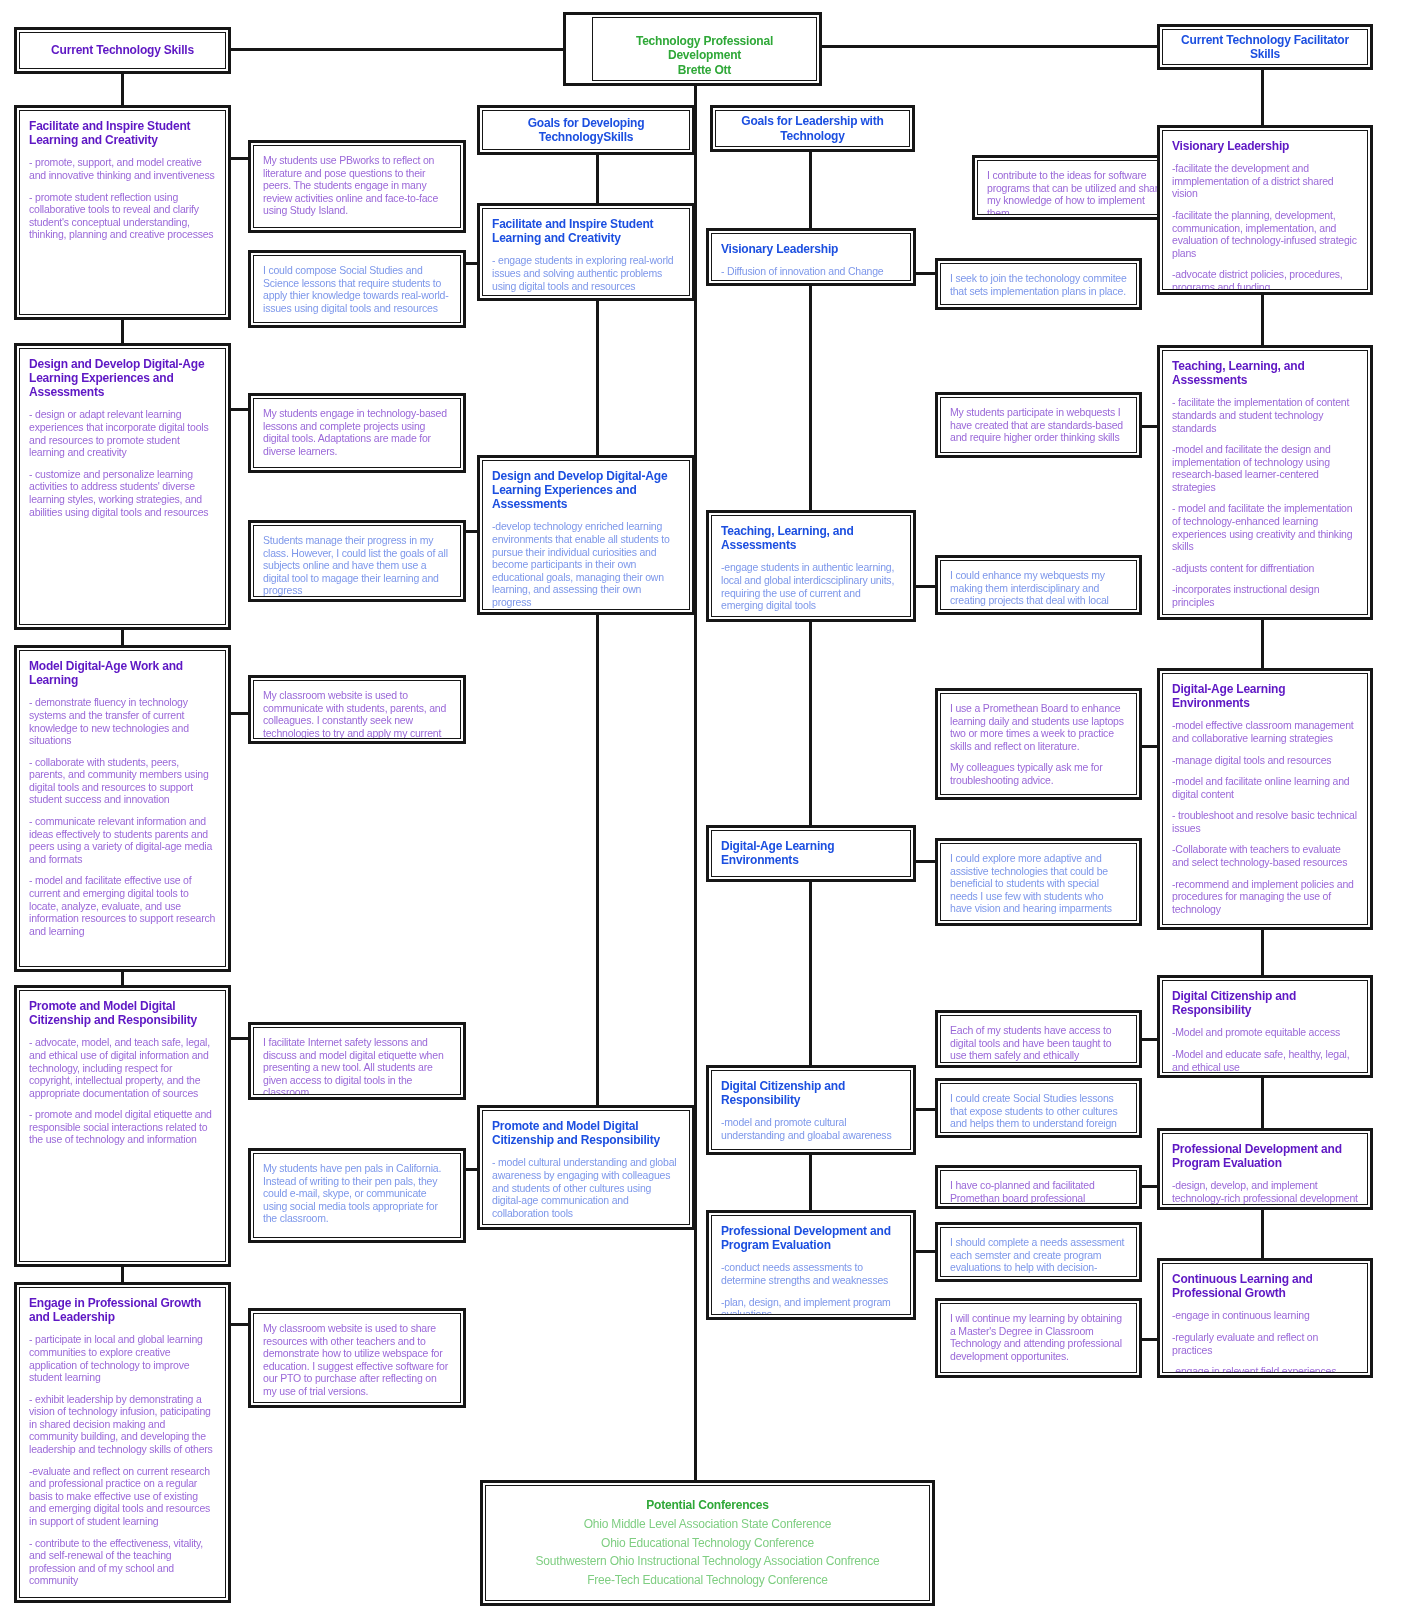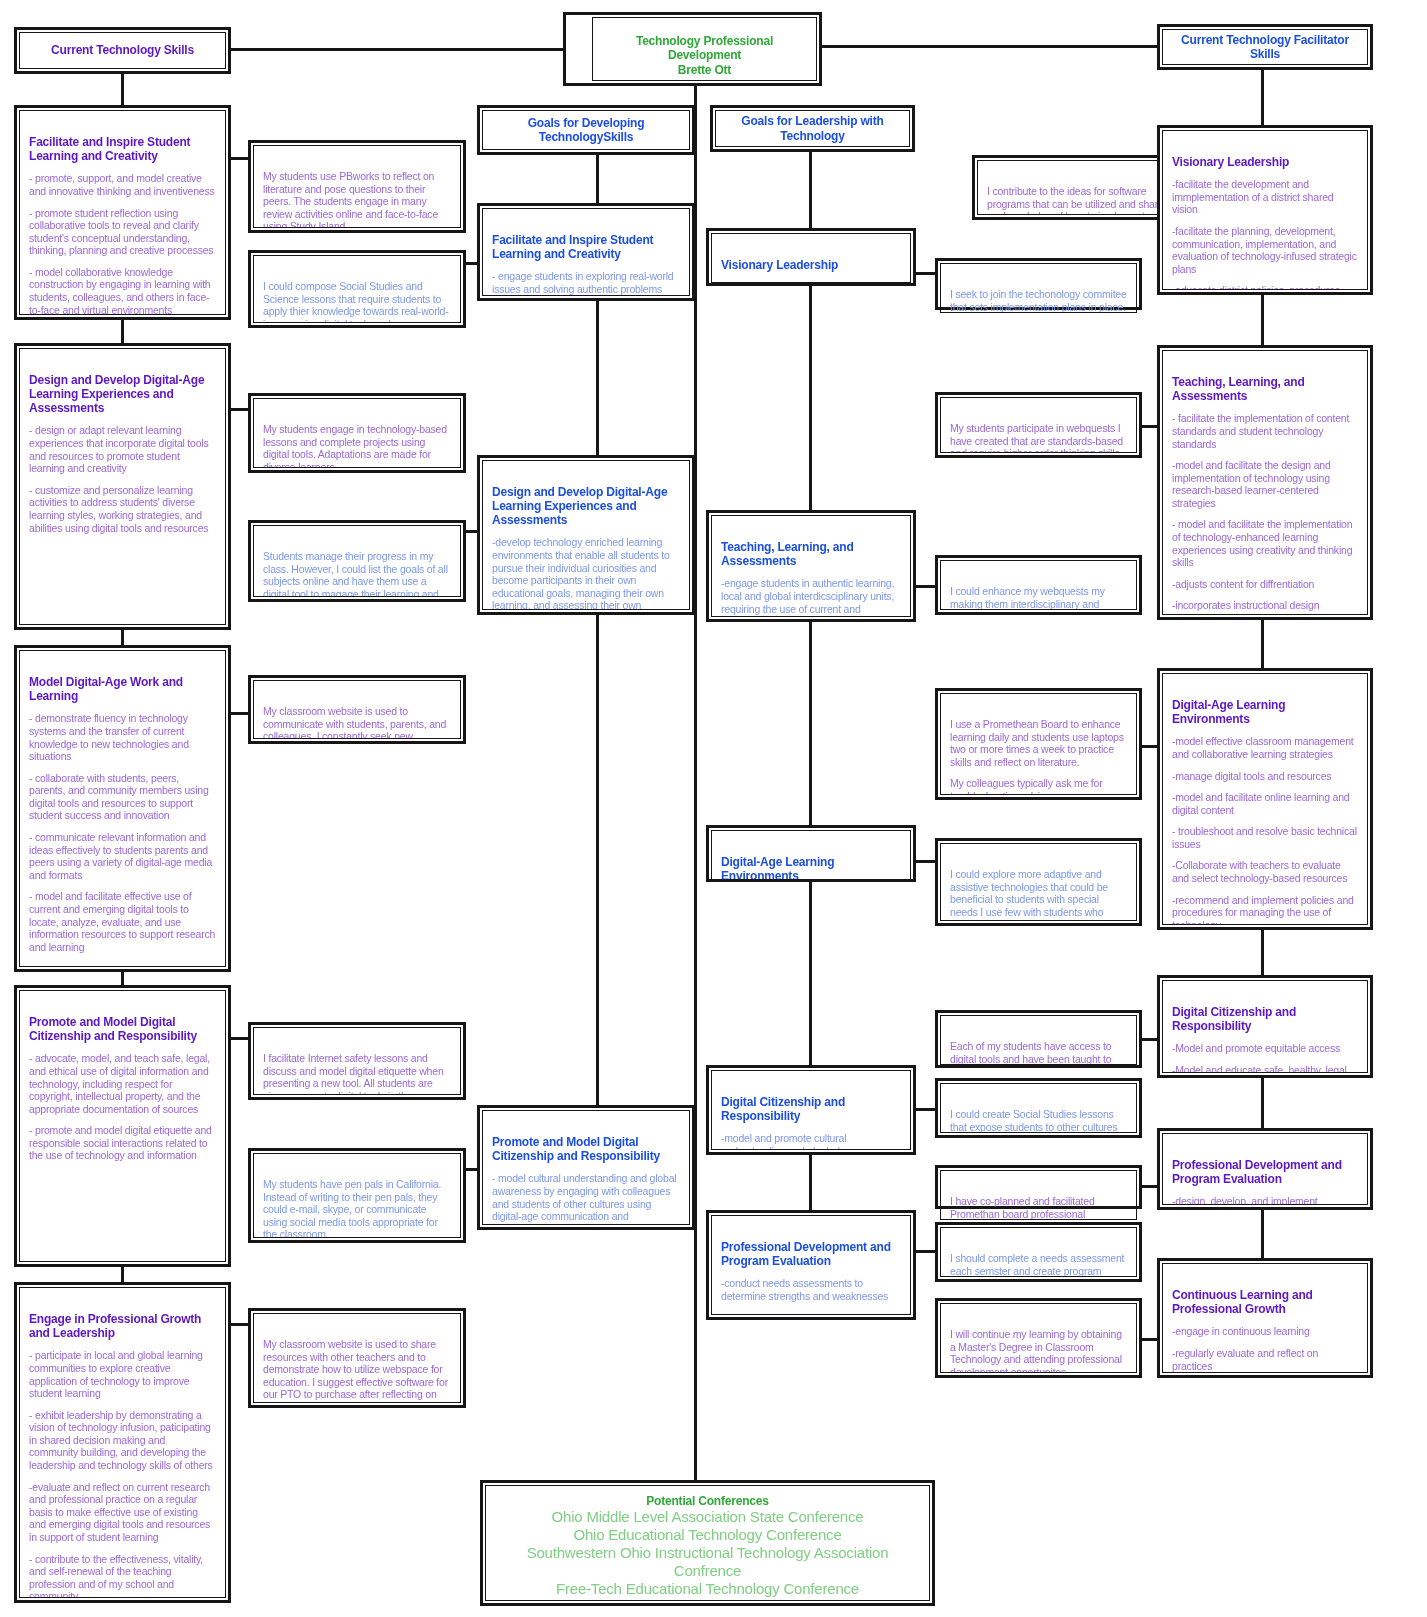--- a/index.html
+++ b/index.html
@@ -1,35 +1,35 @@
 <!DOCTYPE html>
 <html><head>
 <meta charset="utf-8">
 <style>
   html,body{margin:0;padding:0;background:#ffffff;}
   #canvas{position:relative;width:1427px;height:1617px;background:#ffffff;
           font-family:"Liberation Sans",sans-serif;letter-spacing:-0.2px;}
   .line{position:absolute;background:#161616;z-index:1;}
   .box{position:absolute;background:#ffffff;border:3px solid #161616;z-index:2;box-sizing:border-box;}
   .inner{position:absolute;left:2px;right:2px;top:2px;bottom:2px;border:1px solid #161616;
-         padding:24px 9px;overflow:hidden;}
+         padding:8px 9px;overflow:hidden;}
   .hd{font-weight:bold;font-size:12px;line-height:1.18;margin:0 0 9px 0;}
   .bt{font-size:10.5px;line-height:1.2;margin:0 0 9px 0;}
   .bt:last-child{margin-bottom:0;}
   .purple .hd{color:#5e17c4;}
   .purple .bt{color:#9a68d8;}
   .blue .hd{color:#1c4fe0;}
   .blue .bt{color:#7d97ea;}
   .tone-purple .bt{color:#9a68d8;}
   .tone-blue .bt{color:#7d97ea;}
   .hdrbox .inner{display:flex;align-items:center;justify-content:center;text-align:center;padding:4px 8px;}
   .hdrbox .hd{margin:0;}
   .titlebox .inner{display:flex;flex-direction:column;align-items:center;justify-content:space-evenly;text-align:center;padding:16px;margin-left:24px;}
   .green-hd{color:#2fa838;font-weight:bold;font-size:12px;line-height:1.2;}
-  .green-it{color:#7fce82;font-size:15px;line-height:1.2;}
+  .green-it{color:#7fce82;font-size:12px;line-height:1.2;}
   .confbox .inner{display:flex;flex-direction:column;align-items:center;justify-content:space-evenly;text-align:center;padding:8px;}
 </style>
 </head>
 <body>
 
 <div id="canvas">
 
   <div class="line" style="left:231px;top:48px;width:332px;height:3px"></div>
   <div class="line" style="left:822px;top:45px;width:335px;height:3px"></div>
   <div class="line" style="left:121px;top:74px;width:3px;height:1210px"></div>
@@ -86,21 +86,20 @@
     <div class="inner">
         <div class="hd">Goals for Leadership with Technology</div>
       </div>
   </div>
 
   <div class="box purple" style="left:14px;top:105px;width:217px;height:215px">
     <div class="inner">
       <div class="hd">Facilitate and Inspire Student Learning and Creativity</div>
       <p class="bt">- promote, support, and model creative and innovative thinking and inventiveness</p>
       <p class="bt">- promote student reflection using collaborative tools to reveal and clarify student's conceptual understanding, thinking, planning and creative processes</p>
-      <p class="bt">- model collaborative knowledge construction by engaging in learning with students, colleagues, and others in face-to-face and virtual environments</p>
     </div>
   </div>
 
   <div class="box purple" style="left:14px;top:343px;width:217px;height:287px">
     <div class="inner">
       <div class="hd">Design and Develop Digital-Age Learning Experiences and Assessments</div>
       <p class="bt">- design or adapt relevant learning experiences that incorporate digital tools and resources to promote student learning and creativity</p>
       <p class="bt">- customize and personalize learning activities to address students' diverse learning styles,  working strategies, and abilities using digital tools and resources</p>
     </div>
   </div>

